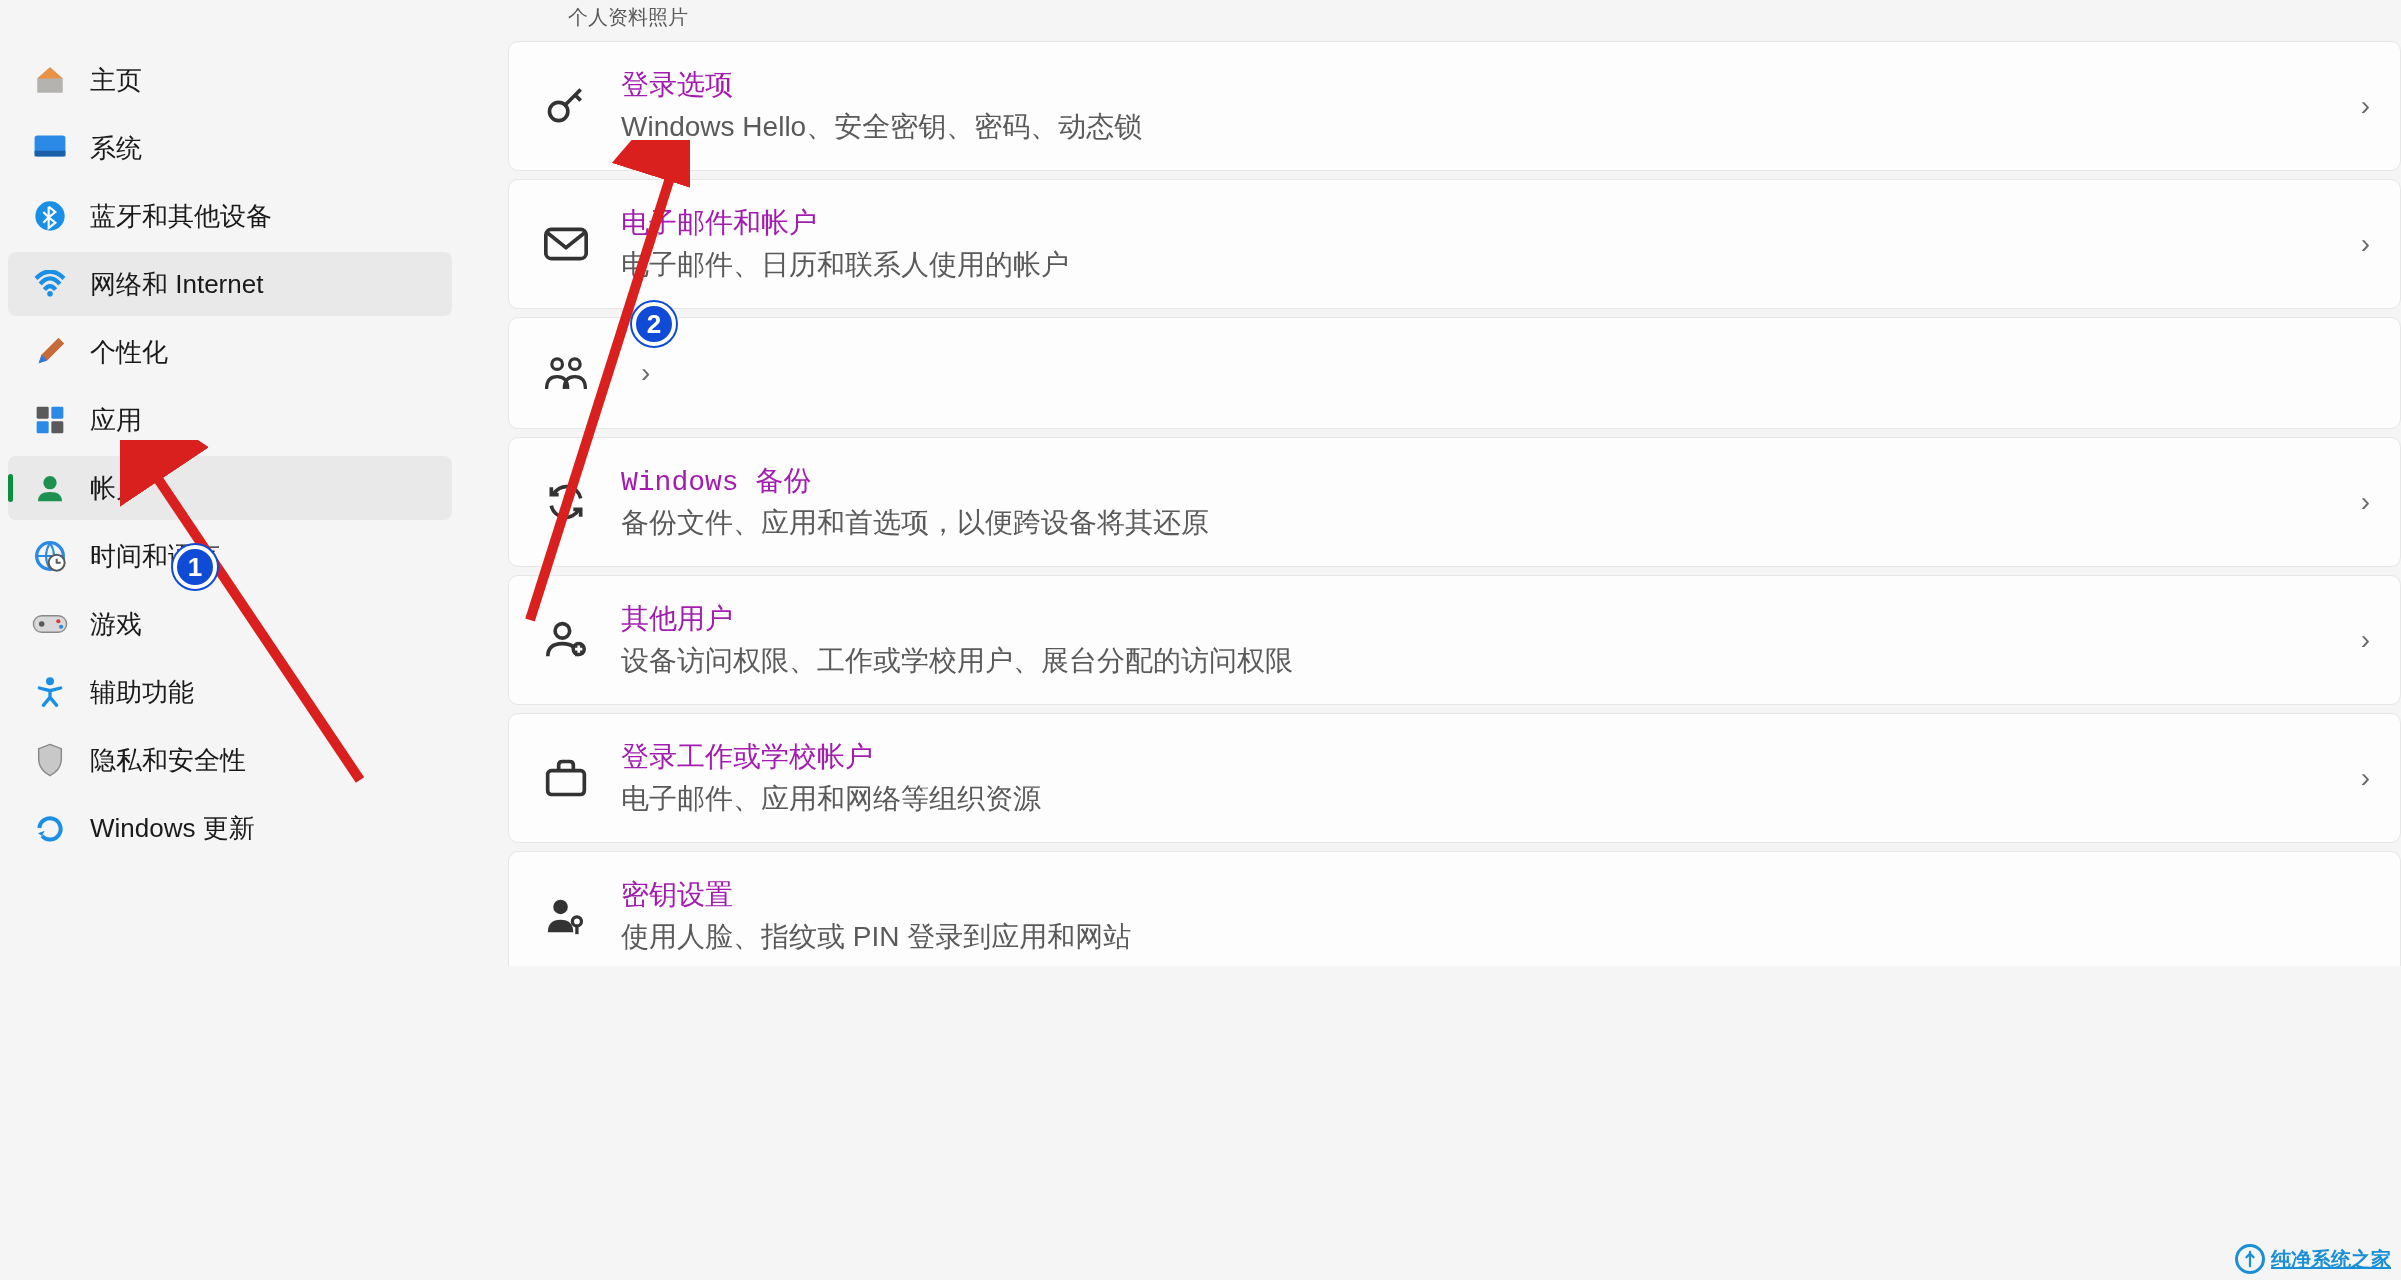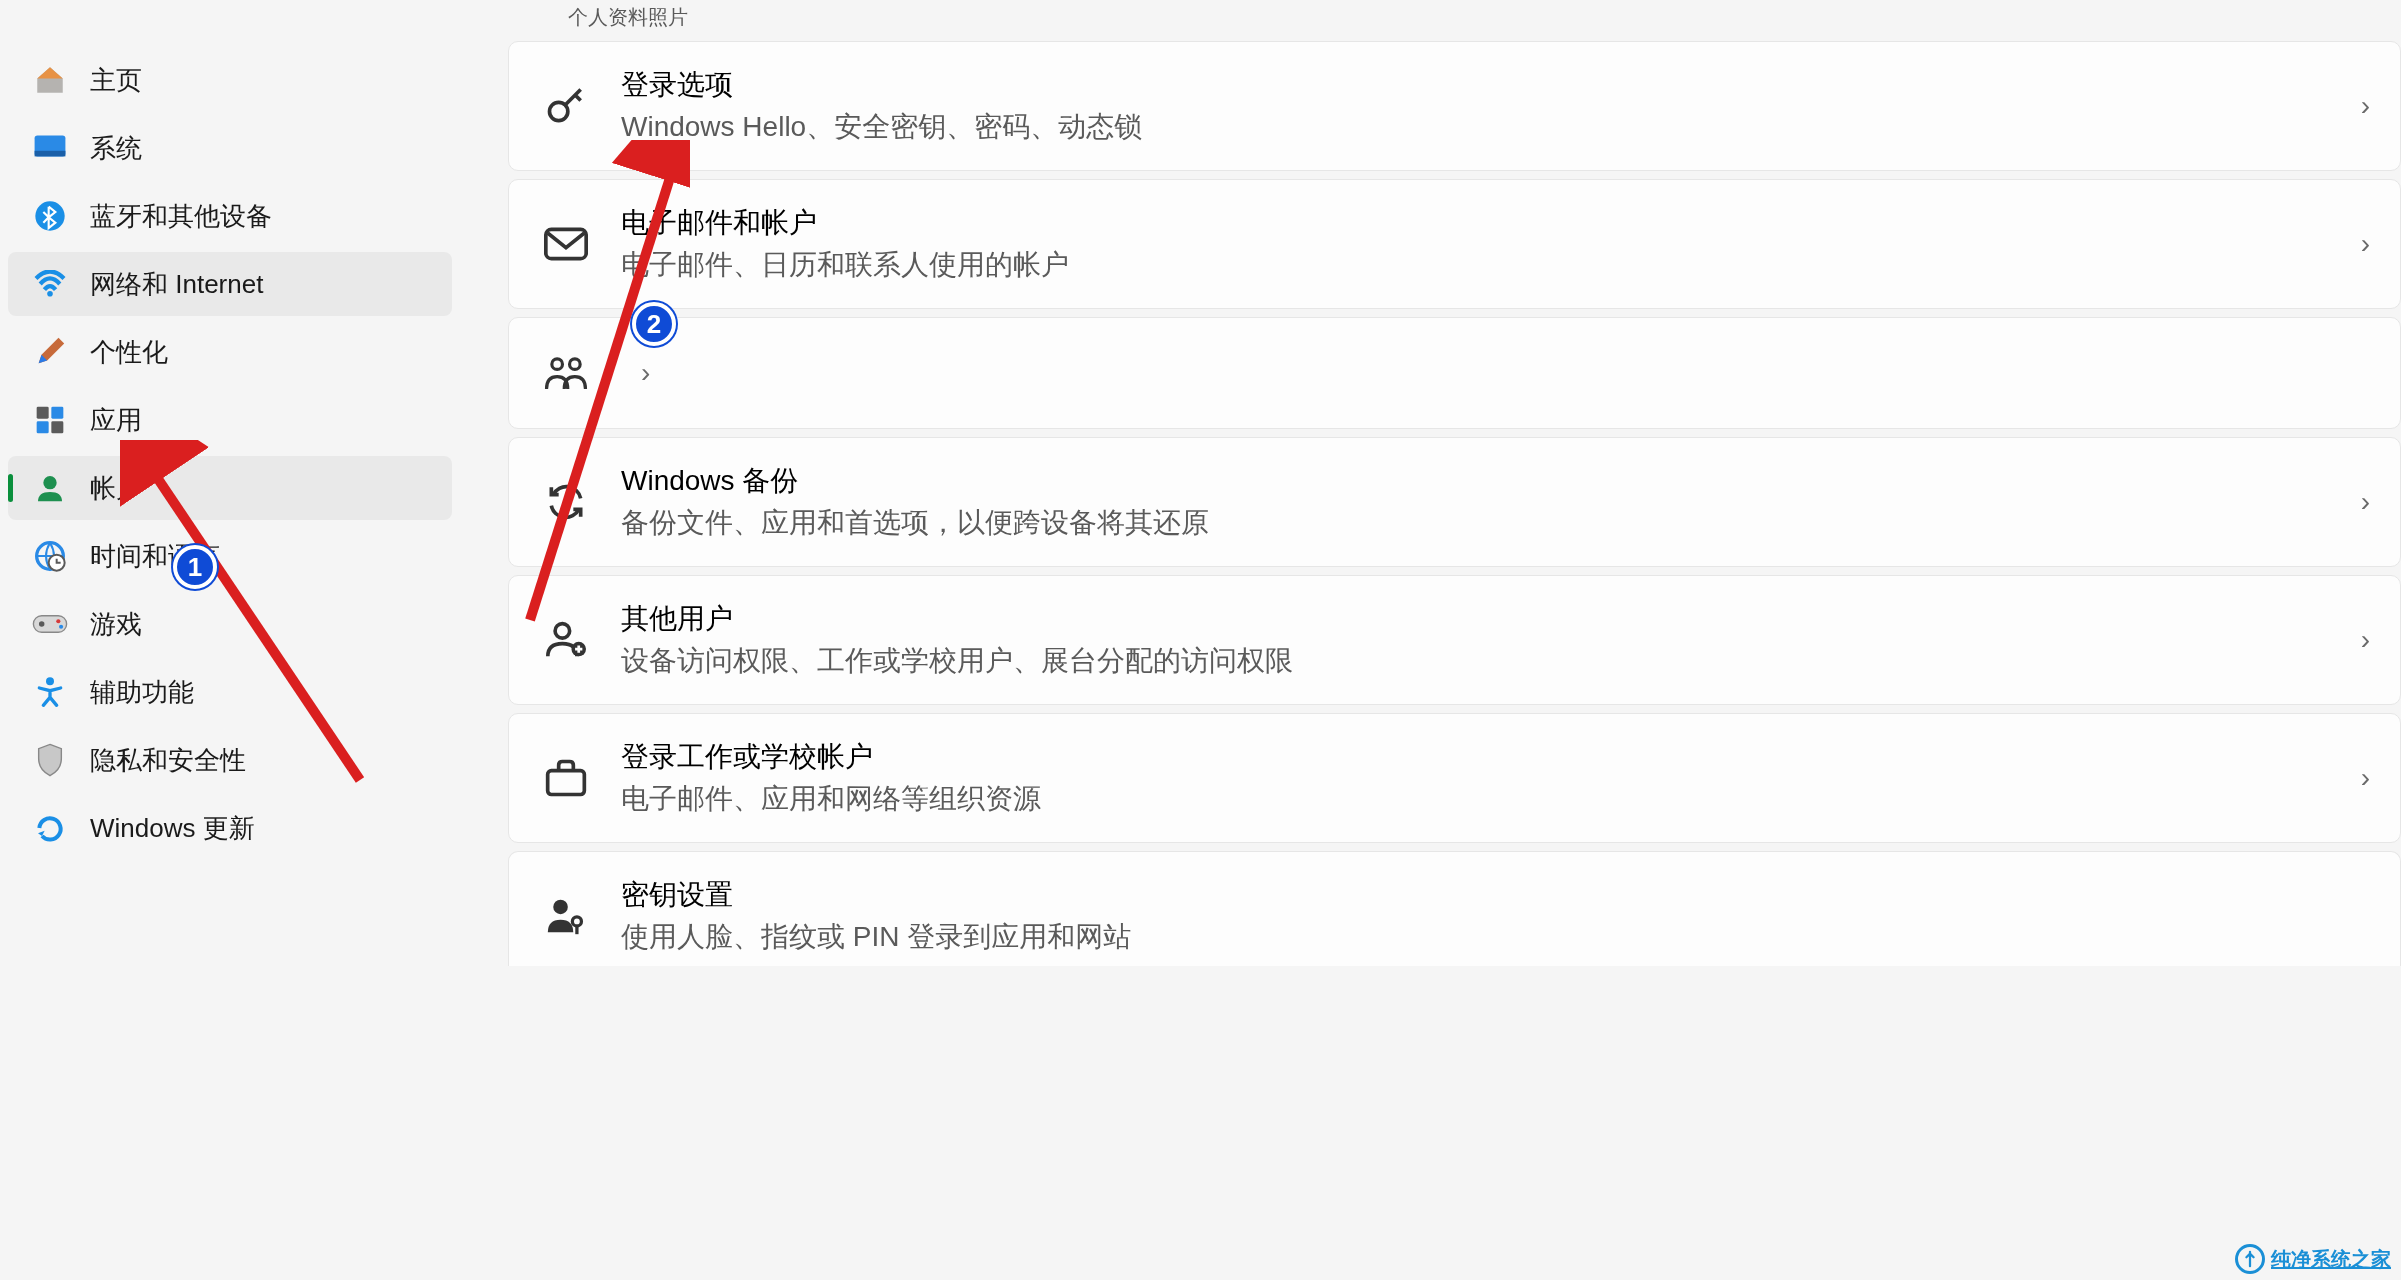--- a/index.html
+++ b/index.html
@@ -90,22 +90,23 @@
   height: 54px;
   display: flex;
   align-items: center;
   justify-content: center;
   margin-right: 28px;
   flex-shrink: 0;
 }
 .card-body { flex: 1; }
 .card-title {
   font-size: 28px;
-  color: #000000;
+  color: #a21caf;
   margin-bottom: 4px;
+  font-family: Liberation Mono, monospace;
 }
 .card-sub {
   font-size: 28px;
   color: #5a5a5a;
 }
 .card-chevron {
   font-size: 28px;
   color: #6a6a6a;
   margin-left: 20px;
 }

